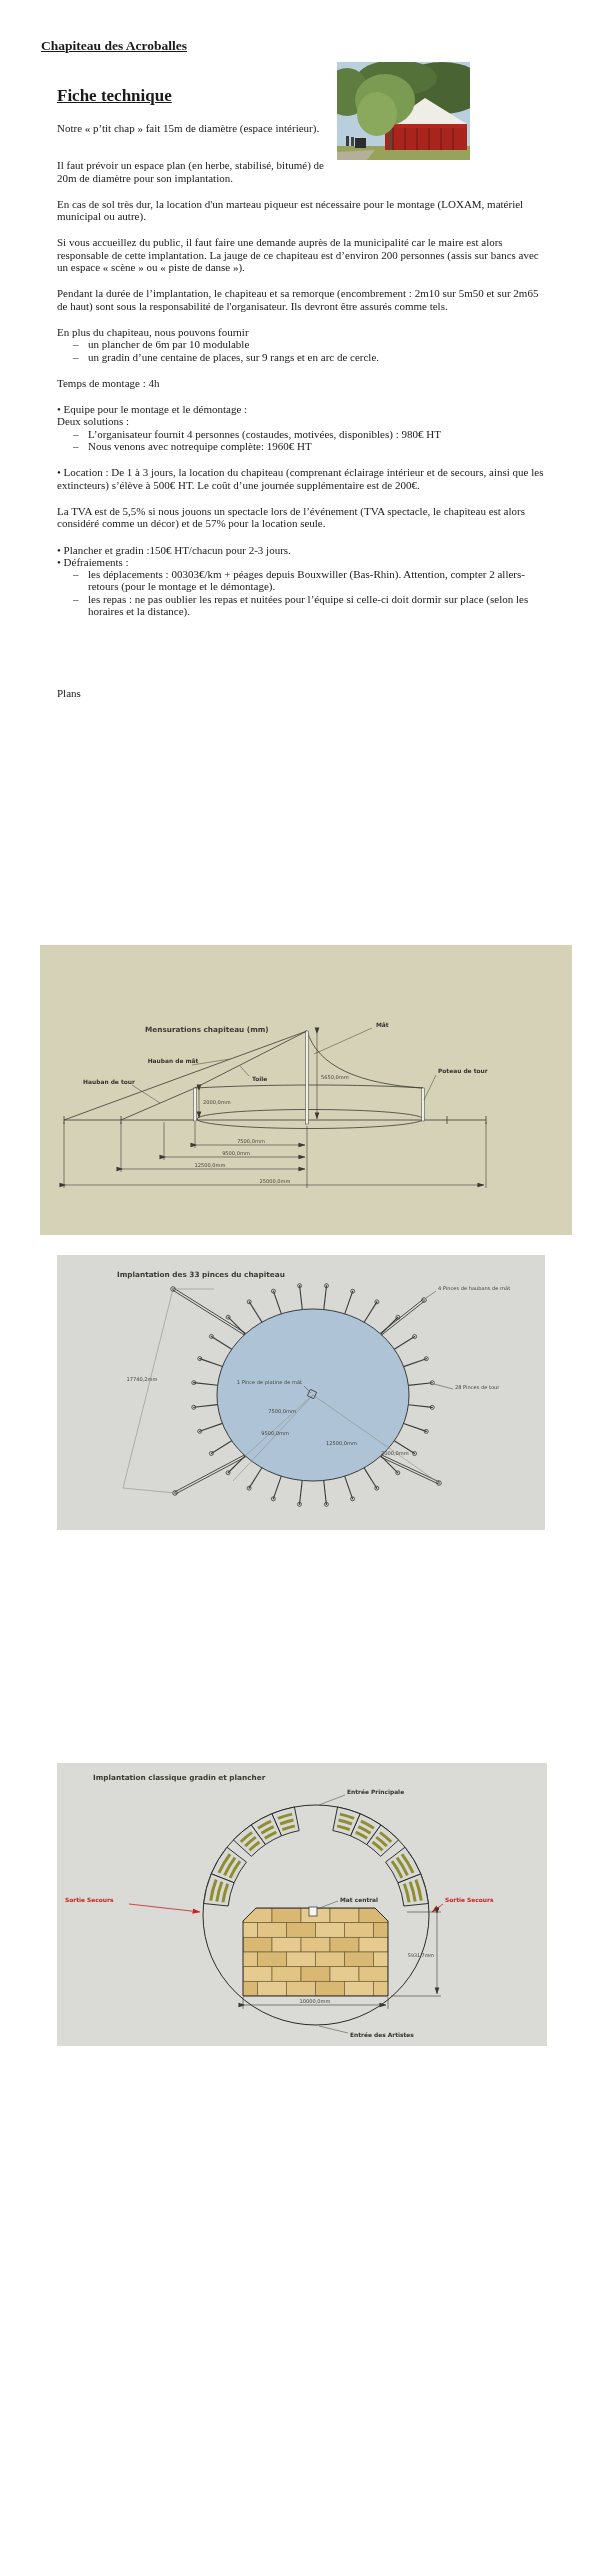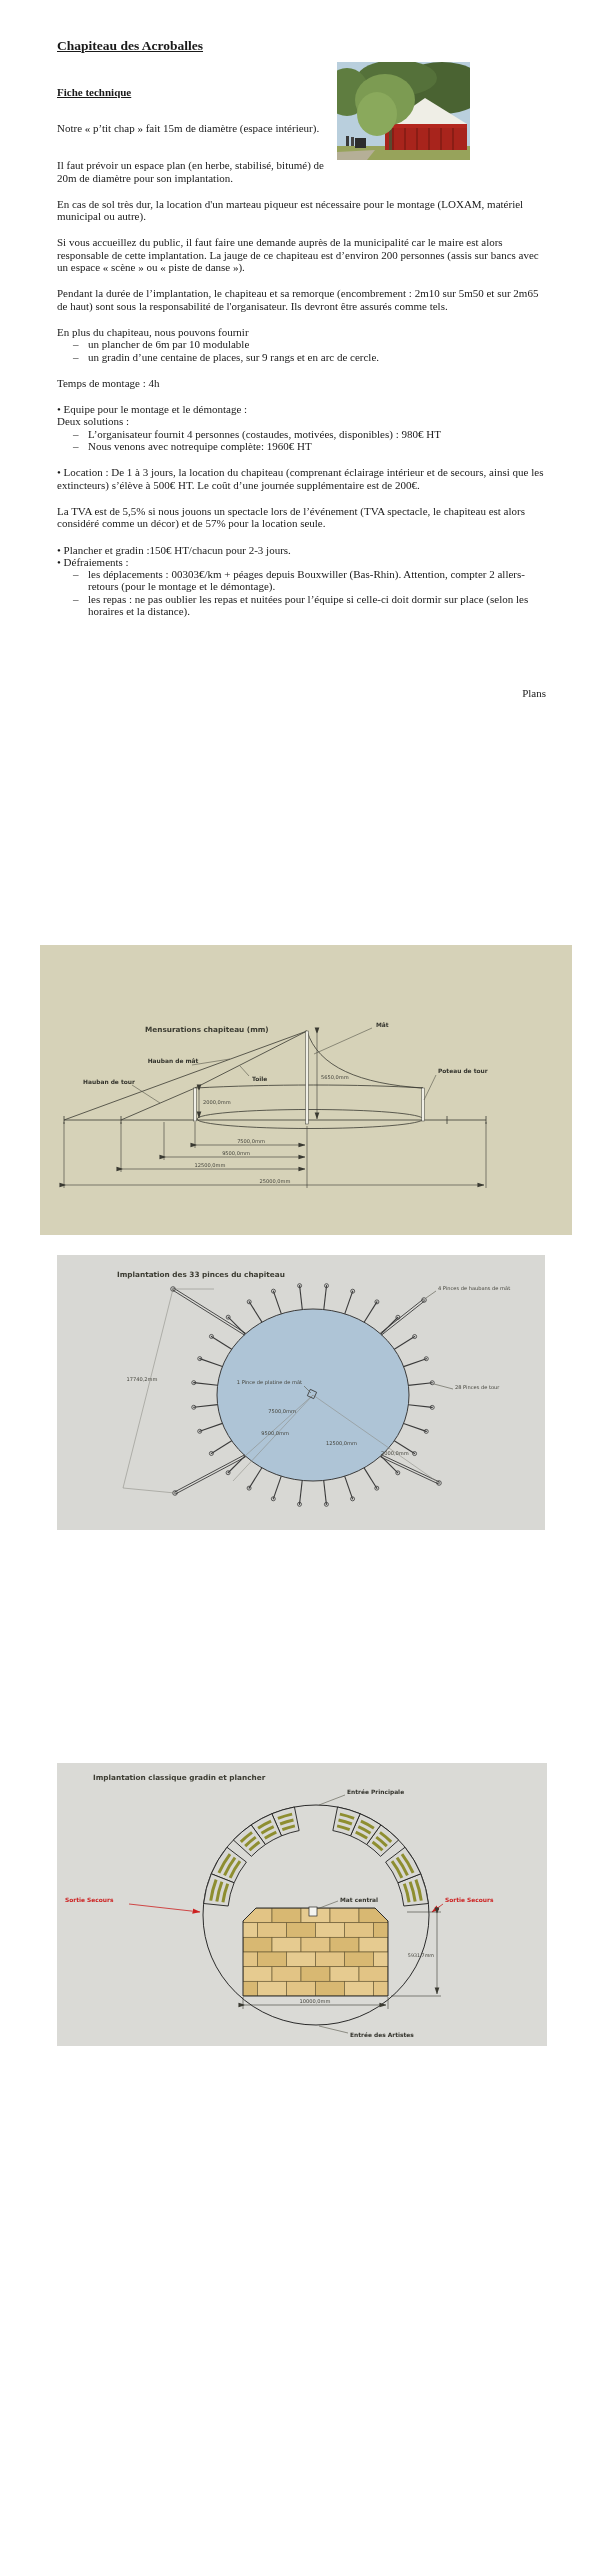--- a/index.html
+++ b/index.html
@@ -1,30 +1,30 @@
 <!DOCTYPE html>
 <html><head>
 <meta charset="utf-8">
 <style>
   html,body{margin:0;padding:0;background:#888;}
   #page{position:relative;width:603px;height:2560px;background:#ffffff;margin:0 auto;
         font-family:"Liberation Serif",serif;color:#1a1a1a;overflow:hidden;}
-  .h1{position:absolute;left:57px;top:38px;font-size:13.5px;font-weight:bold;text-decoration:underline;}
-  .h2{position:absolute;left:57px;top:86px;font-size:11px;font-weight:bold;text-decoration:underline;font-family:Liberation Serif, serif;}
+  .h1{position:absolute;left:41px;top:38px;font-size:13.5px;font-weight:bold;text-decoration:underline;}
+  .h2{position:absolute;left:57px;top:86px;font-size:17px;font-weight:bold;text-decoration:underline;font-family:Liberation Serif, serif;}
   #photo{position:absolute;left:337px;top:62px;width:133px;height:98px;}
   #bodytext{position:absolute;left:57px;top:122px;width:489px;font-size:11px;line-height:12.3px;}
   #bodytext p{margin:0;}
   .narrow{width:272px;}
   .gap{margin-top:14px !important;}
   .gap2{margin-top:25px !important;}
   .dlist{margin-left:16px;}
   .ditem{display:flex;}
   .ditem .mk{width:15px;flex:0 0 15px;}
   .ditem .tx{flex:1;}
-  .plans{margin-top:70px !important;text-align:right;}
+  .plans{margin-top:70px !important;}
   .diagram{position:absolute;}
   #diag1{left:40px;top:945px;}
   #diag2{left:57px;top:1255px;}
   #diag3{left:57px;top:1763px;}
   svg text{font-family:"DejaVu Sans",sans-serif;fill:#3a3a32;}
   .dtitle{font-weight:bold;font-size:7.3px;fill:#3c3c32;}
   .lbl{font-size:5.9px;font-weight:bold;fill:#33332c;}
   .dim{font-size:5.1px;fill:#44443c;}
   .red{fill:#cc2020;}
 </style>

